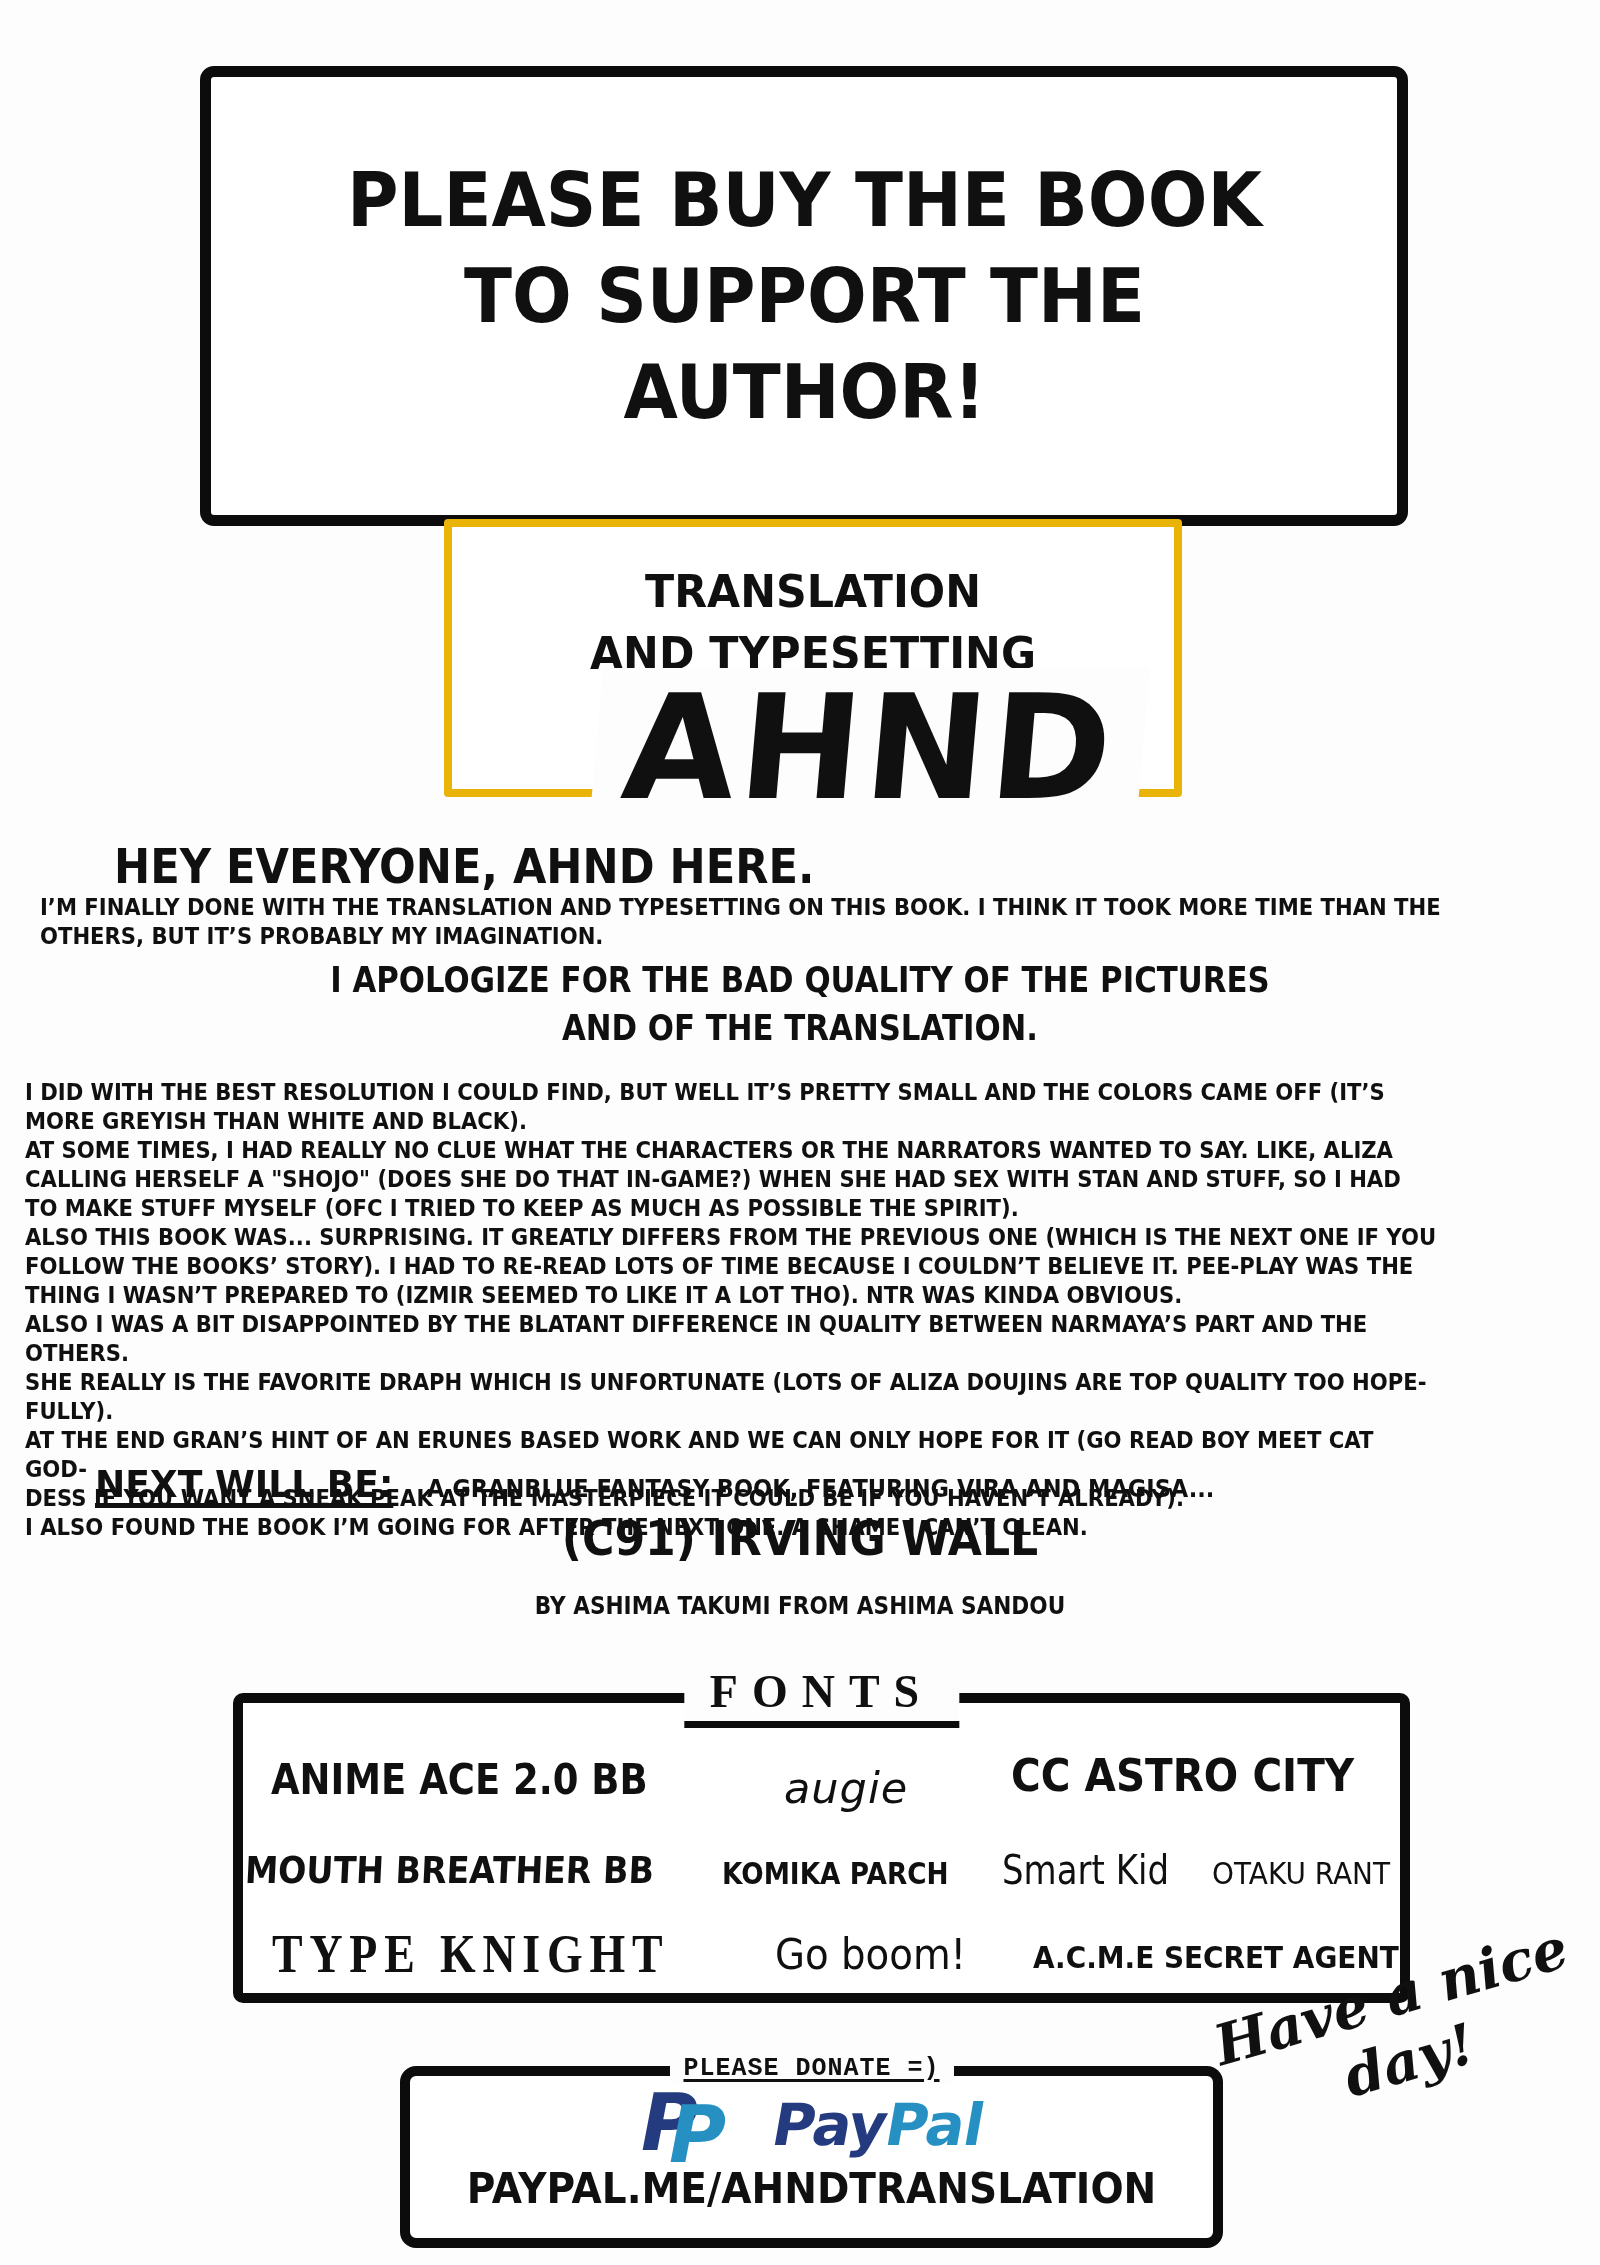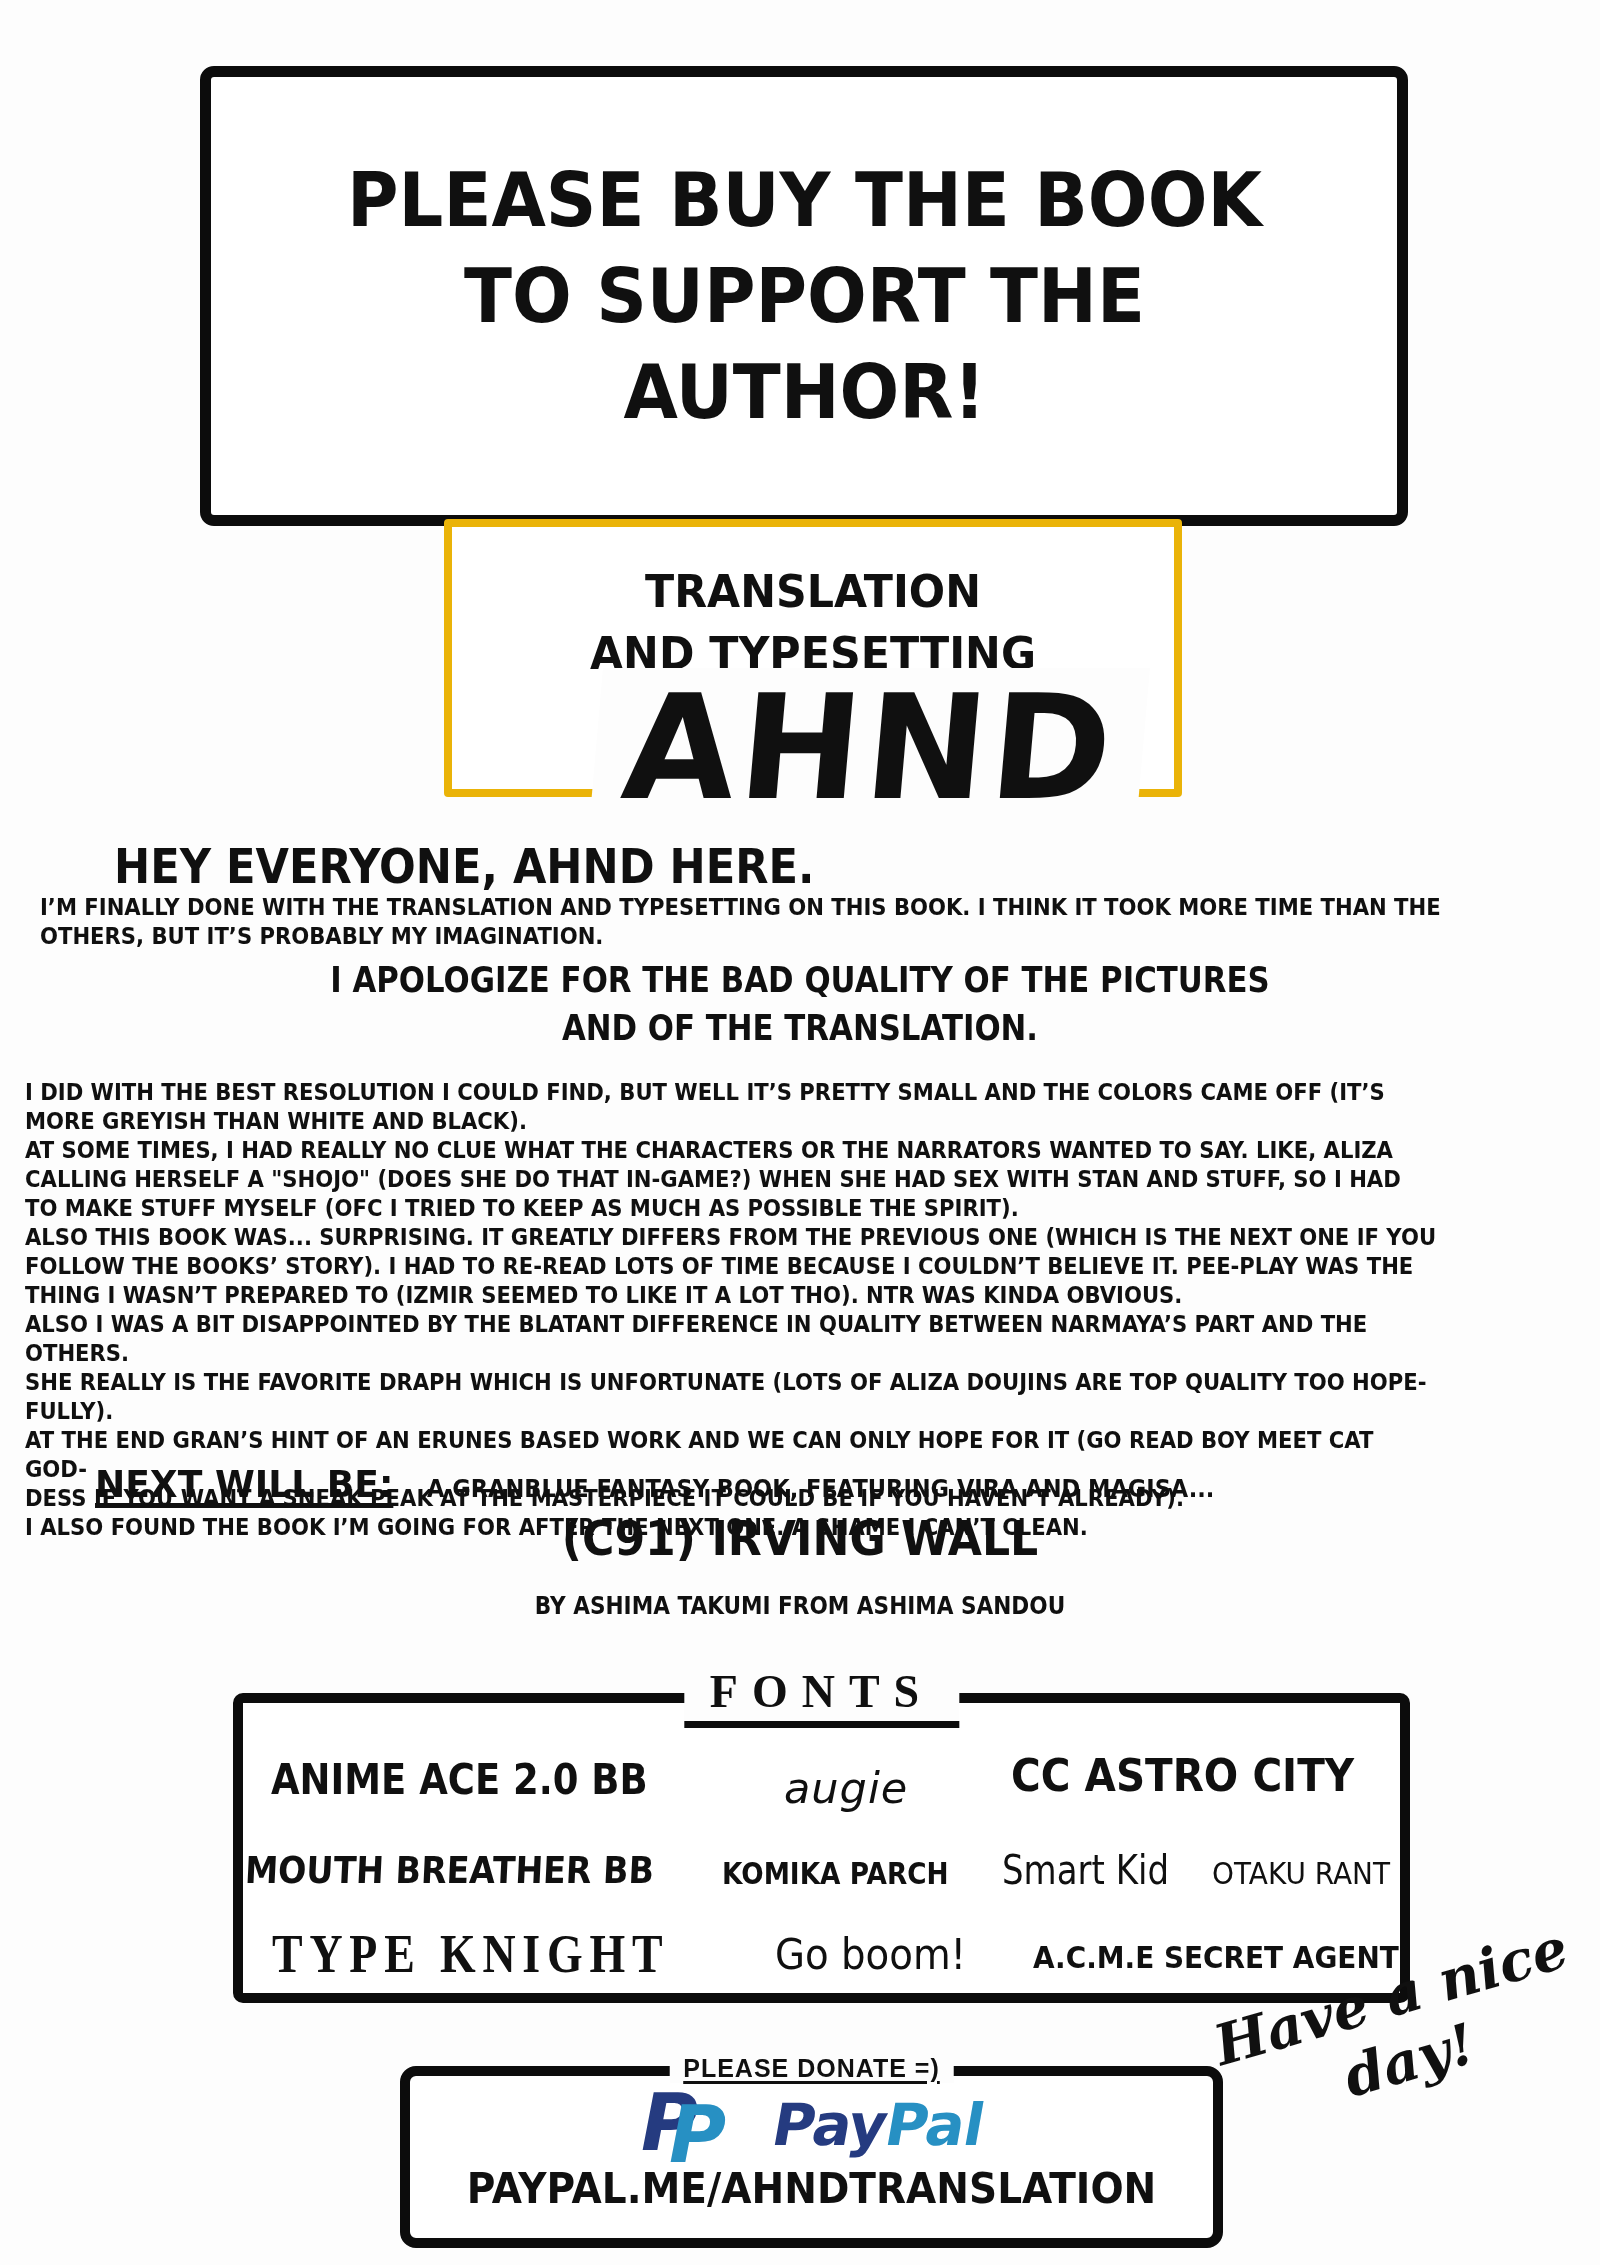--- a/index.html
+++ b/index.html
@@ -41,21 +41,21 @@
   .f-komika{left:479px;top:152px;font-size:31px;font-weight:700;transform:scaleX(.85);}
   .f-smart{left:759px;top:144px;font-size:40px;transform:scaleX(.85);}
   .f-otaku{left:969px;top:152px;font-size:31px;transform:scaleX(.9);}
   .f-knight{left:29px;top:220px;font-family:"Liberation Serif",serif;font-size:54px;font-weight:700;
             letter-spacing:8px;transform:scaleX(.85);}
   .f-goboom{left:532px;top:226px;font-size:43px;transform:scaleX(.9);}
   .f-acme{left:790px;top:236px;font-size:31px;font-weight:700;transform:scaleX(.9);}
   
   .paypal-box{left:400px;top:2066px;width:803px;height:162px;border:10px solid #0c0c0c;border-radius:16px;background:#fff;}
   .donate-title{position:absolute;left:50%;top:-22px;transform:translateX(-50%);background:#fdfdfd;
-                font-family:Liberation Sans, sans-serif;font-size:25px;font-weight:700;letter-spacing:1px;
+                font-family:Liberation Mono, monospace;font-size:25px;font-weight:700;letter-spacing:1px;
                 padding:0 14px;text-decoration:underline;text-decoration-thickness:3px;text-underline-offset:4px;
                 white-space:nowrap;}
   .logo-row{display:flex;align-items:center;justify-content:center;gap:16px;margin-top:8px;}
   .wordmark{font-size:58px;font-weight:700;transform:skewX(-10deg);letter-spacing:-1px;white-space:nowrap;}
   .pp-url{text-align:center;font-size:42px;font-weight:700;line-height:46px;transform:scaleX(.93);margin-top:0;}
   
   .signoff{left:1205px;top:1962px;width:390px;text-align:center;font-family:"DejaVu Serif",serif;
            font-size:56px;font-weight:700;font-style:italic;line-height:66px;transform:rotate(-16deg);}
 </style>
 </head>

